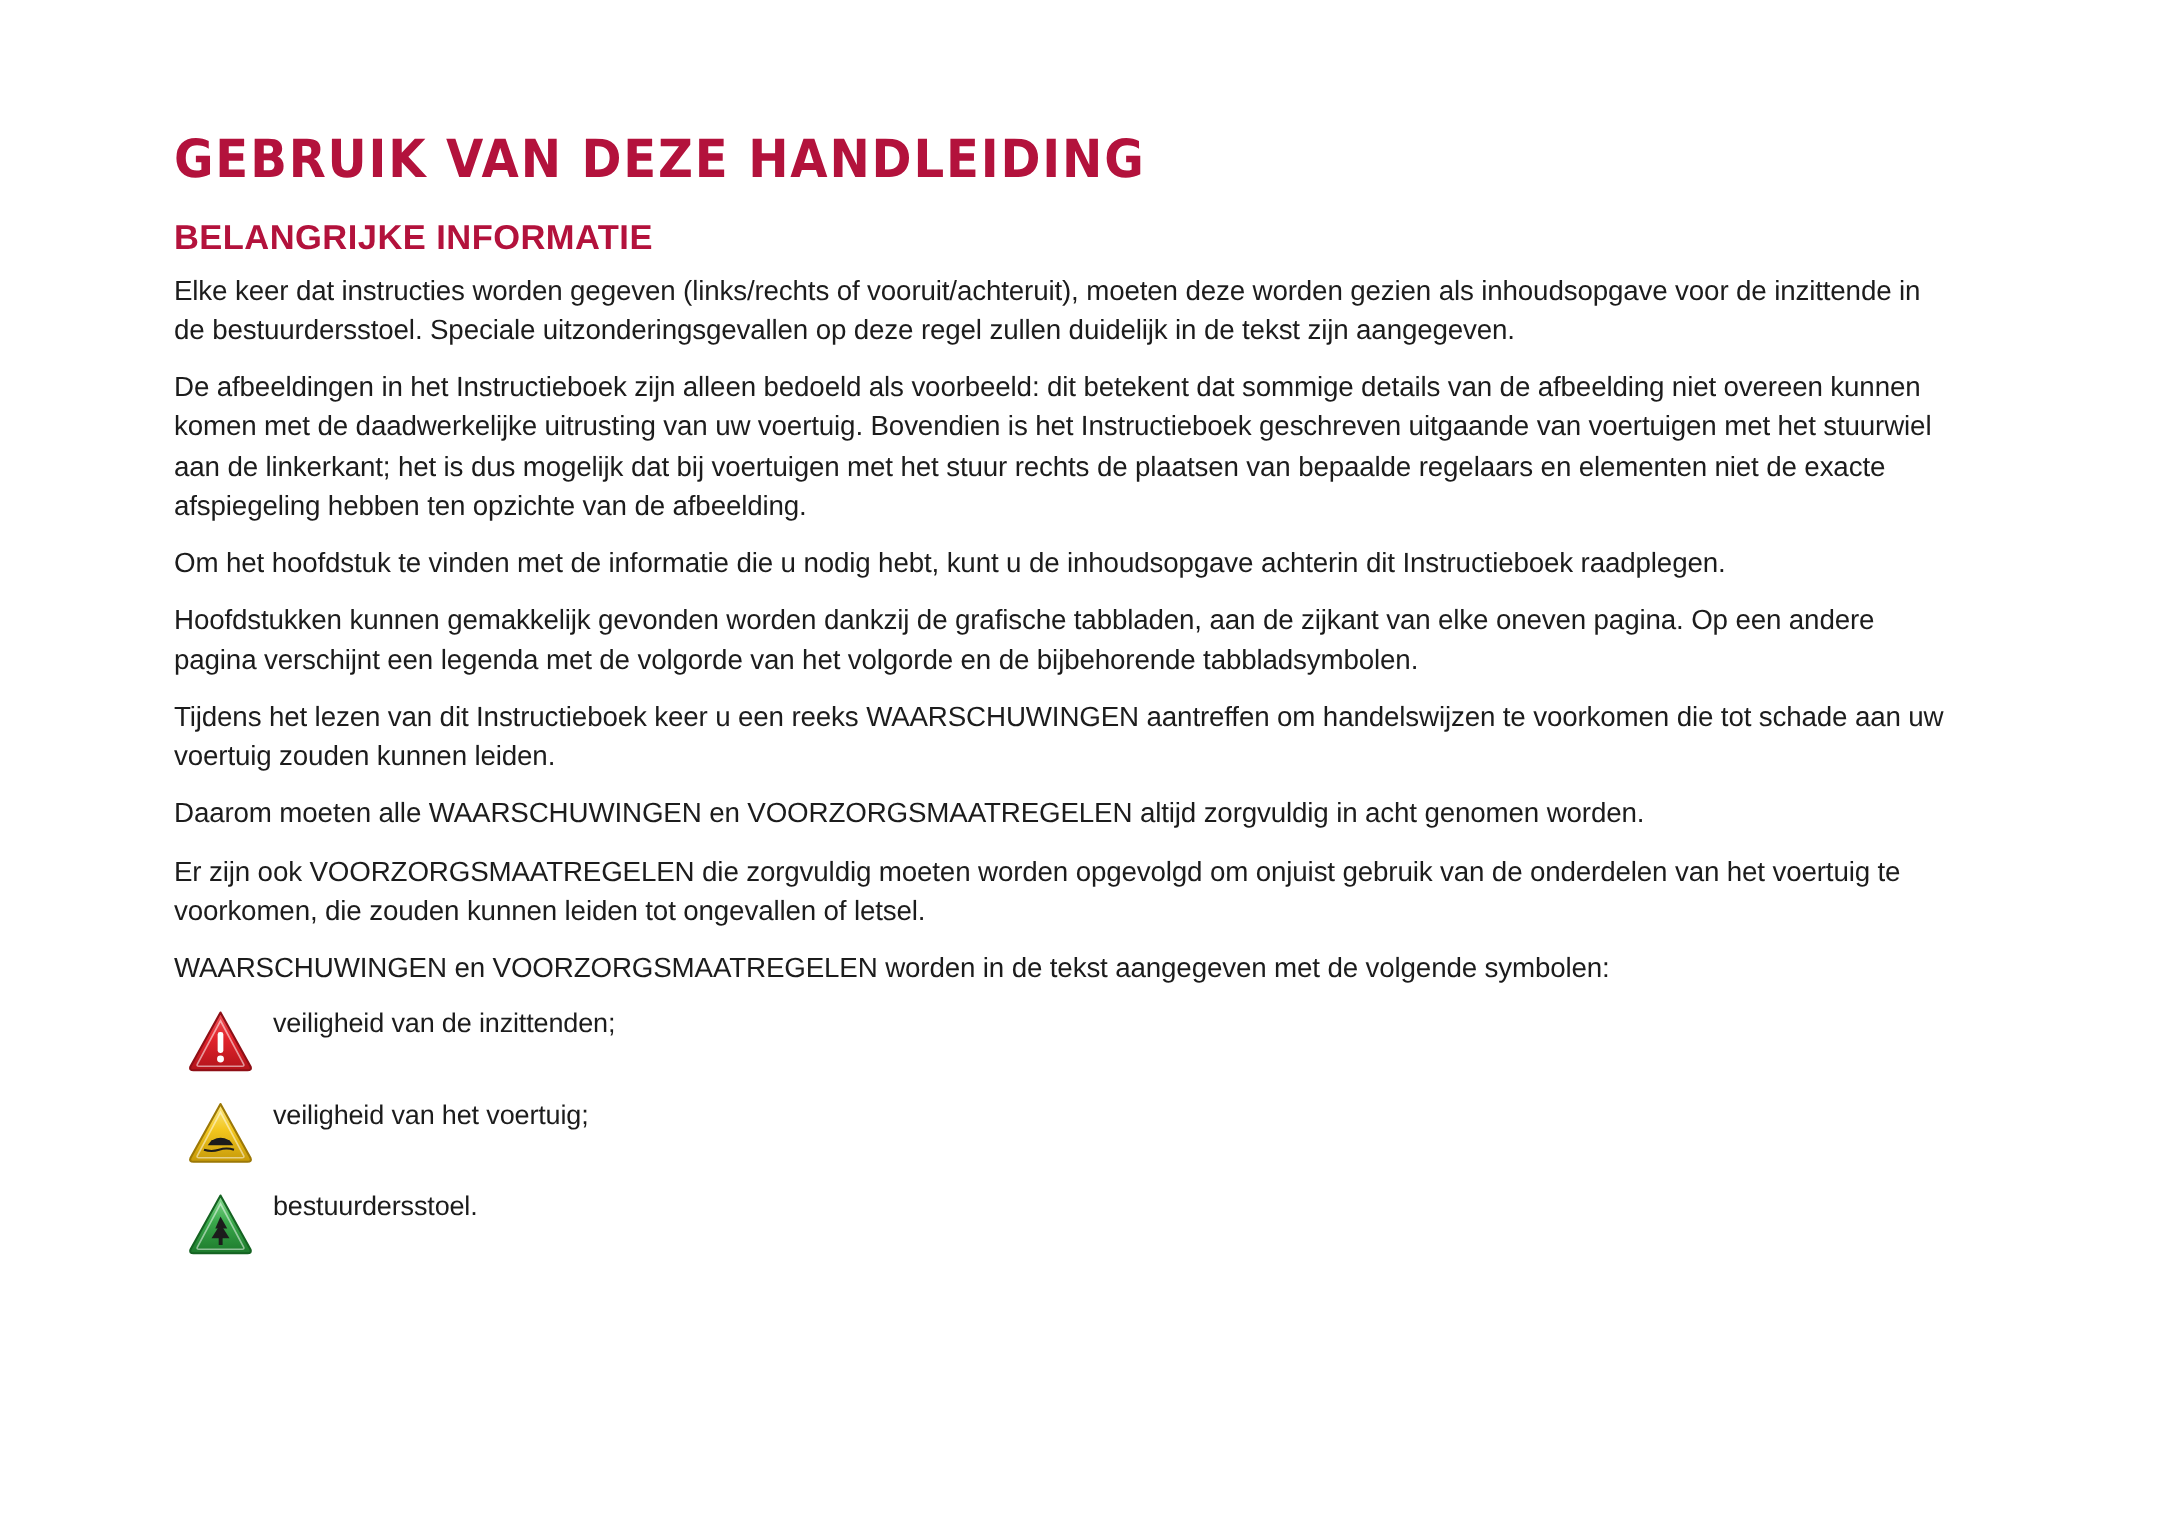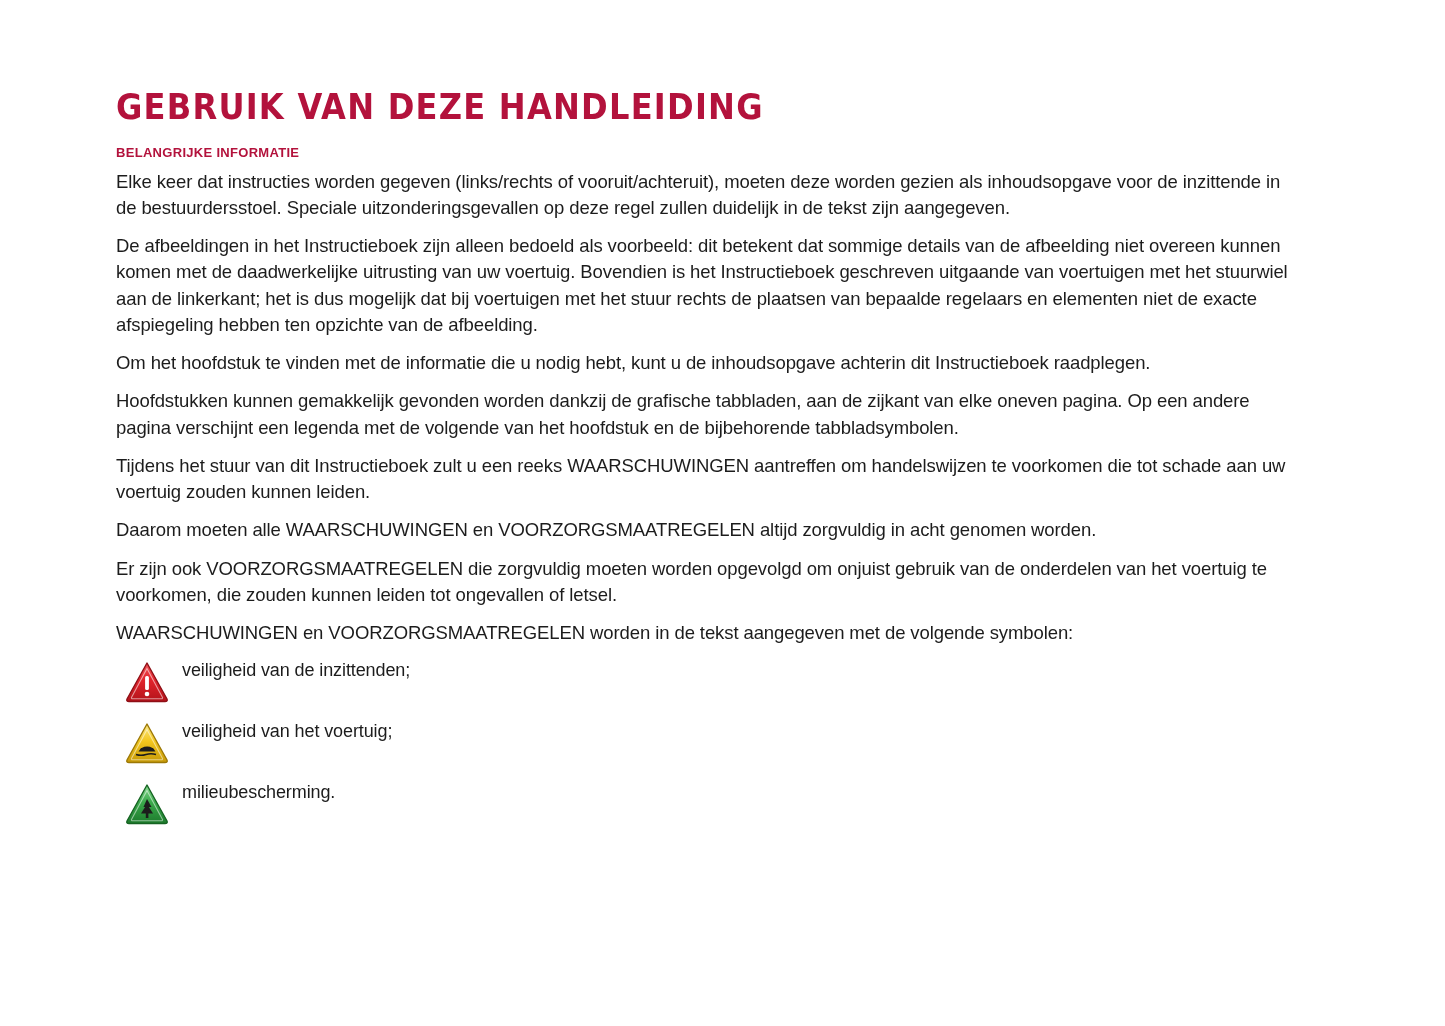--- a/index.html
+++ b/index.html
@@ -32,21 +32,21 @@
     font-weight: bold;
     color: #b3123c;
     letter-spacing: 1.2px;
     margin: 0 0 18px 0;
     font-family: "DejaVu Sans", sans-serif;
     font-stretch: condensed;
     transform: scaleX(1.02);
     transform-origin: left center;
   }
   h2.section-title {
-    font-size: 13px;
+    font-size: 23px;
     font-weight: bold;
     color: #b3123c;
     letter-spacing: 0.3px;
     margin: 0 0 9px 0;
     font-family: "Liberation Sans", sans-serif;
   }
   h2.section-title.symbols {
     margin-top: 16px;
   }
   p.para {
@@ -88,24 +88,24 @@
 <div class="page">
   <div class="content">
 
     <h1 class="doc-title">GEBRUIK VAN DEZE HANDLEIDING</h1>
 
     <h2 class="section-title">BELANGRIJKE INFORMATIE</h2>
 
     <p class="para">Elke keer dat instructies worden gegeven (links/rechts of vooruit/achteruit), moeten deze worden gezien als inhoudsopgave voor de inzittende in de bestuurdersstoel. Speciale uitzonderingsgevallen op deze regel zullen duidelijk in de tekst zijn aangegeven.</p>
     <p class="para">De afbeeldingen in het Instructieboek zijn alleen bedoeld als voorbeeld: dit betekent dat sommige details van de afbeelding niet overeen kunnen komen met de daadwerkelijke uitrusting van uw voertuig. Bovendien is het Instructieboek geschreven uitgaande van voertuigen met het stuurwiel aan de linkerkant; het is dus mogelijk dat bij voertuigen met het stuur rechts de plaatsen van bepaalde regelaars en elementen niet de exacte afspiegeling hebben ten opzichte van de afbeelding.</p>
     <p class="para">Om het hoofdstuk te vinden met de informatie die u nodig hebt, kunt u de inhoudsopgave achterin dit Instructieboek raadplegen.</p>
-    <p class="para">Hoofdstukken kunnen gemakkelijk gevonden worden dankzij de grafische tabbladen, aan de zijkant van elke oneven pagina. Op een andere pagina verschijnt een legenda met de volgende van het hoofdstuk en de bijbehorende tabbladsymbolen.</p>
+    <p class="para">Hoofdstukken kunnen gemakkelijk gevonden worden dankzij de grafische tabbladen, aan de zijkant van elke oneven pagina. Op een andere pagina verschijnt een legenda met de volgorde van het volgorde en de bijbehorende tabbladsymbolen.</p>
 
 
-    <p class="para"><span>Tijdens het stuur van dit Instructieboek zult u een reeks </span><b>WAARSCHUWINGEN</b><span> aantreffen om handelswijzen te voorkomen die tot schade aan uw voertuig zouden kunnen leiden.</span></p>
+    <p class="para"><span>Tijdens het lezen van dit Instructieboek keer u een reeks </span><b>WAARSCHUWINGEN</b><span> aantreffen om handelswijzen te voorkomen die tot schade aan uw voertuig zouden kunnen leiden.</span></p>
     <p class="para"><span>Daarom moeten alle </span><b>WAARSCHUWINGEN</b><span> en </span><b>VOORZORGSMAATREGELEN</b><span> altijd zorgvuldig in acht genomen worden.</span></p>
     <p class="para"><span>Er zijn ook </span><b>VOORZORGSMAATREGELEN</b><span> die zorgvuldig moeten worden opgevolgd om onjuist gebruik van de onderdelen van het voertuig te voorkomen, die zouden kunnen leiden tot ongevallen of letsel.</span></p>
     <p class="para"><b>WAARSCHUWINGEN</b><span> en </span><b>VOORZORGSMAATREGELEN</b><span> worden in de tekst aangegeven met de volgende symbolen:</span></p>
 
     <div class="symbol-list">
 
       <div class="symbol-row">
         <span class="symbol-icon">
           <svg width="46" height="44" viewBox="0 0 46 44" aria-hidden="true">
             <defs>
@@ -154,18 +154,18 @@
                 <stop offset="100%" stop-color="#1d7a2c"></stop>
               </linearGradient>
             </defs>
             <path d="M23 3 L43 39 Q44 41.5 41 41.5 L5 41.5 Q2 41.5 3 39 Z" fill="url(#gradGreen)" stroke="#156322" stroke-width="1.4" stroke-linejoin="round"></path>
             <path d="M23 8.5 L38.5 37.5 Q39 38.8 37.4 38.8 L8.6 38.8 Q7 38.8 7.5 37.5 Z" fill="none" stroke="#ffffff" stroke-width="1.1" opacity="0.5"></path>
             <path d="M23 17 L27.5 25 L19.5 25 Z" fill="#1c1c1c"></path>
             <path d="M23 22 L29 31.5 L17 31.5 Z" fill="#1c1c1c"></path>
             <rect x="21.8" y="30.5" width="2.6" height="5.5" fill="#1c1c1c"></rect>
           </svg>
         </span>
-        <span class="symbol-label">milieubescherming.</span>
+        <span class="symbol-label">bestuurdersstoel.</span>
       </div>
 
     </div>
   </div>
 </div>
 
 </body></html>

